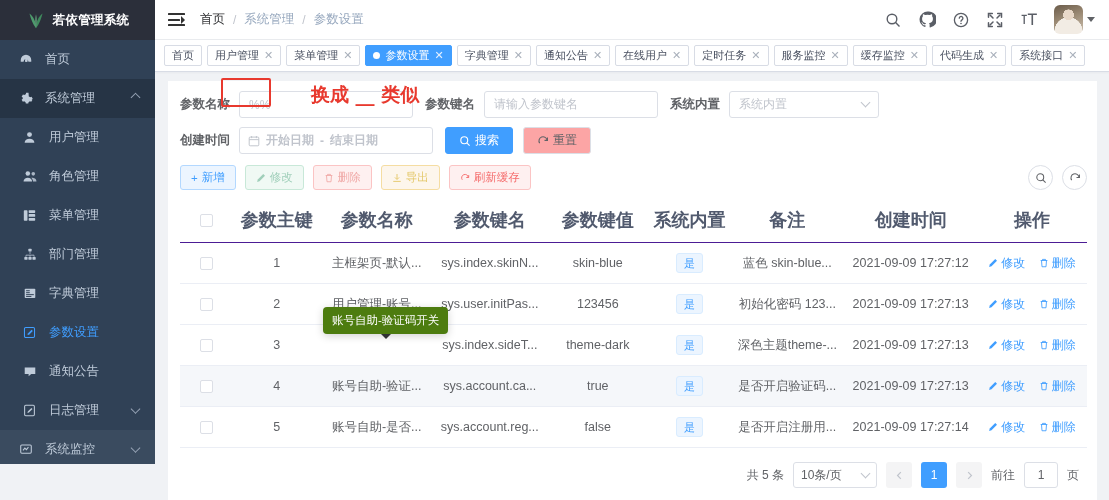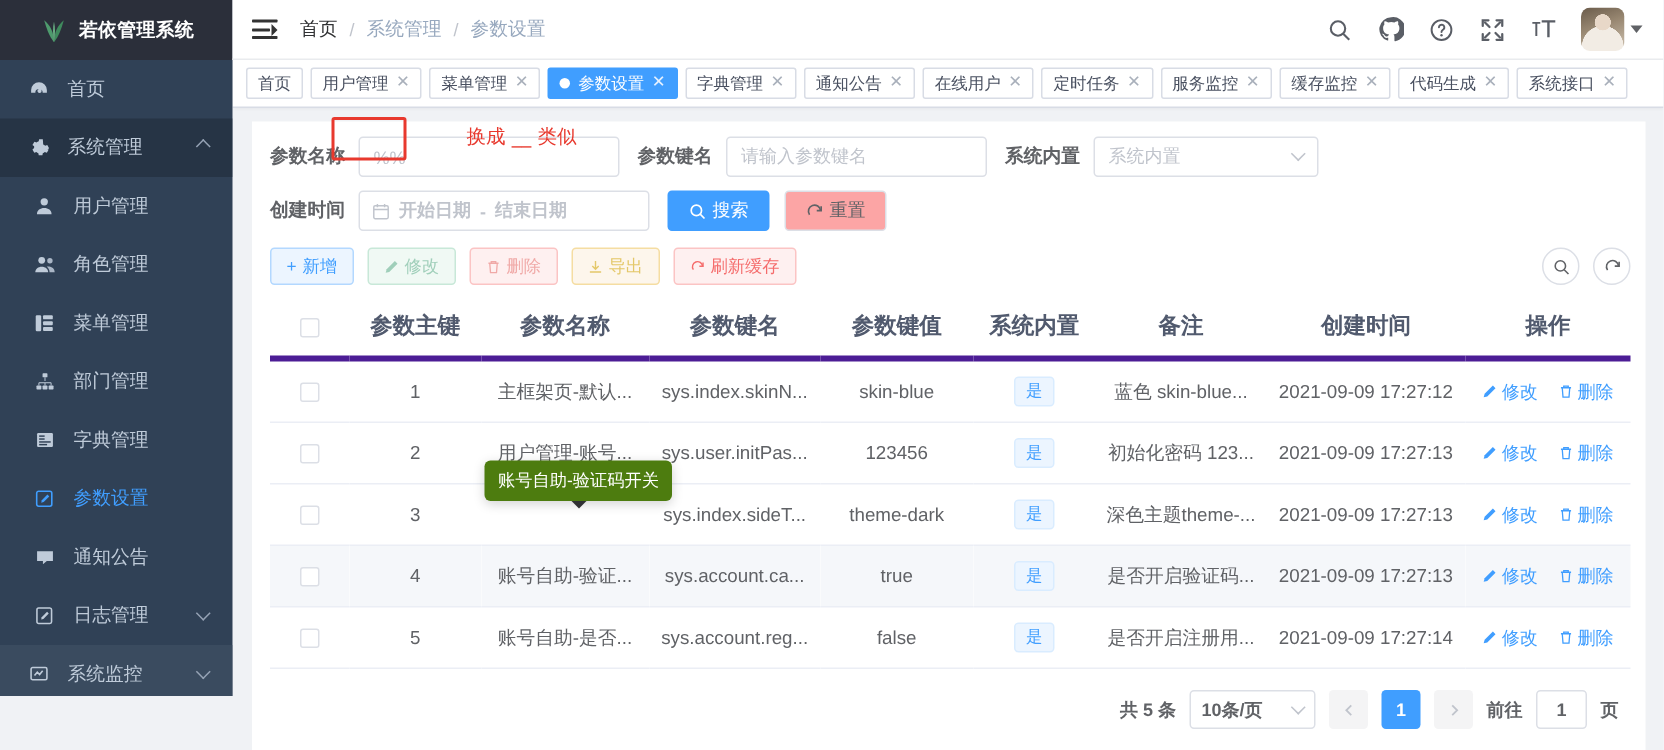--- a/index.html
+++ b/index.html
@@ -153,22 +153,22 @@
   .toolbar-right { margin-left: auto; display: flex; gap: 9px; align-items: center; }
   .round-btn {
     width: 25px; height: 25px; border-radius: 50%; border: 1px solid #dcdfe6;
     background:#fff; display: flex; align-items: center; justify-content: center;
     color: #606266; cursor: pointer;
   }
 
   
   table.grid { width: 100%; border-collapse: collapse; table-layout: fixed; }
   table.grid th {
-    font-size: 15px; color: #515a6e; font-weight: bold; padding: 10px 4px;
-    border-bottom: 4px solid #4c1d95; text-align: center; background: #fff;
+    font-size: 18px; color: #515a6e; font-weight: bold; padding: 10px 4px;
+    border-bottom: 1px solid #4c1d95; text-align: center; background: #fff;
   }
   table.grid td {
     font-size: 12.5px; color: #606266; padding: 10px 4px; text-align: center;
     border-bottom: 1px solid #ebeef5; white-space: nowrap; overflow: hidden; text-overflow: ellipsis;
   }
   tr.row-hover td { background: #f5f7fa; }
   .cbox { width: 13px; height: 13px; border: 1px solid #dcdfe6; border-radius: 2px; background: #fff; display: inline-block; cursor:pointer; vertical-align: middle; }
   .tag-yes {
     display: inline-block; background: #ecf5ff; border: 1px solid #d9ecff;
     color: #409eff; font-size: 11px; border-radius: 3px; padding: 1px 7px; line-height: 16px;
@@ -181,38 +181,38 @@
     padding: 6px 9px; border-radius: 4px; white-space: nowrap; z-index: 50;
     box-shadow: 0 2px 8px rgba(0,0,0,.18);
   }
   .tooltip .tt-arrow {
     position: absolute; bottom: -5px; left: 50%; margin-left: -5px;
     width: 0; height: 0; border-left: 5px solid transparent;
     border-right: 5px solid transparent; border-top: 5px solid #303133;
   }
 
   
-  .pager { display: flex; align-items: center; justify-content: flex-end; gap: 9px; padding: 14px 8px 0 0; font-size: 12px; color: #606266; font-weight: bold; }
+  .pager { display: flex; align-items: center; justify-content: flex-end; gap: 9px; padding: 14px 8px 0 0; font-size: 12px; color: #606266; }
   .pg-total { font-size: 12px; color: #606266; }
   .pg-size { height: 26px; width: 84px; border: 1px solid #dcdfe6; border-radius: 3px;
              display: flex; align-items: center; justify-content: space-between; padding: 0 7px; cursor: pointer; background:#fff;}
   .pg-btn { width: 26px; height: 26px; background: #f4f4f5; border-radius: 3px; display: flex;
             align-items: center; justify-content: center; color: #c0c4cc; cursor: pointer; }
   .pg-num { min-width: 26px; height: 26px; padding: 0 6px; background: #409eff; color: #fff; border-radius: 3px;
             display: flex; align-items: center; justify-content: center; font-size: 12px; cursor: pointer; }
   .pg-jump-input { width: 34px; height: 26px; border: 1px solid #dcdfe6; border-radius: 3px;
                    text-align: center; font-size: 12px; color: #606266; display: flex; align-items: center; justify-content: center; background:#fff;}
 
   
   .anno-box {
     position: absolute; border: 2px solid #e8392e; border-radius: 2px;
     pointer-events: none; z-index: 40;
   }
   .anno-text {
-    position: absolute; color: #e8392e; font-size: 13px; font-weight: 400;
+    position: absolute; color: #e8392e; font-size: 19px; font-weight: 700;
     z-index: 41; pointer-events: none; white-space: nowrap;
     font-family: "DejaVu Sans", sans-serif;
   }
 </style>
 </head>
 <body>
 
 <div class="app">
 
   <div class="sidebar">

